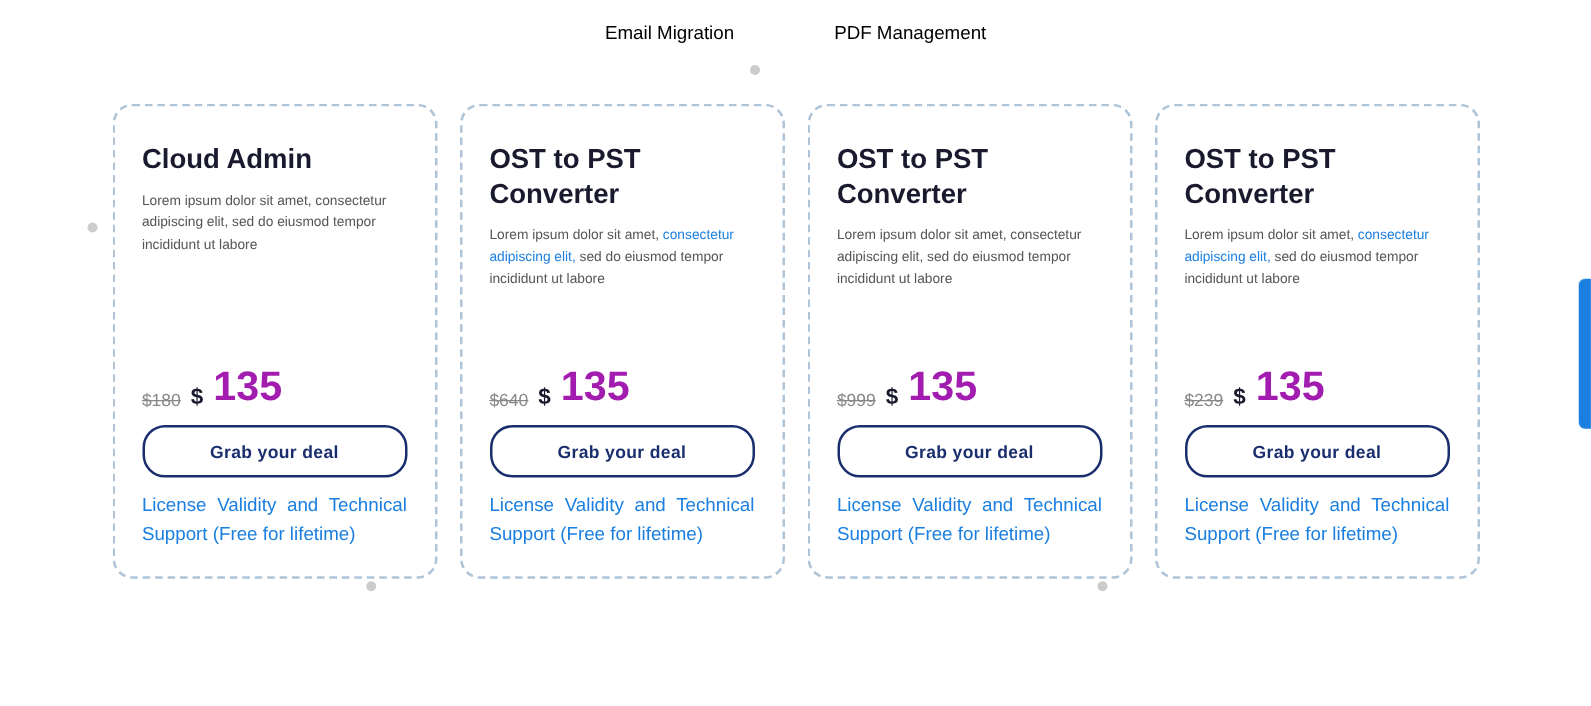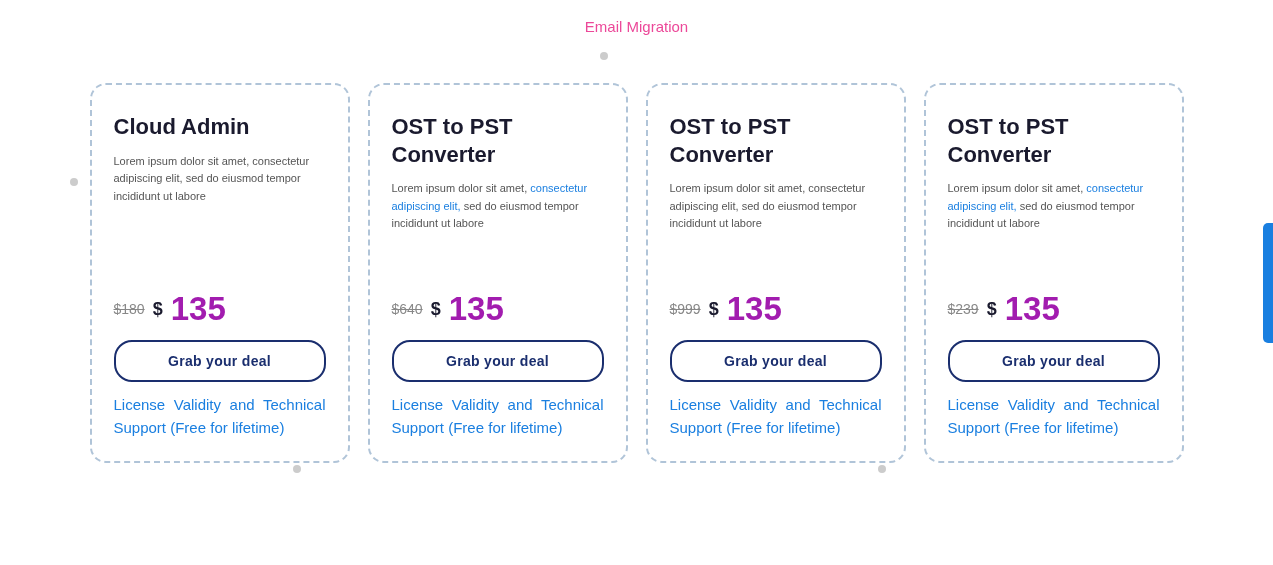--- a/index.html
+++ b/index.html
@@ -21,21 +21,21 @@
     .nav-tabs {
       display: flex;
       justify-content: center;
       align-items: center;
       padding: 10px 0 20px 0;
       gap: 40px;
     }
 
     .nav-tab {
       font-size: 15px;
-      color: #ec4899;
+      color: #000000;
       cursor: pointer;
       padding: 8px 20px;
       border-radius: 25px;
       text-decoration: none;
     }
 
     .nav-tab.active {
       background: #1a7fe0;
       color: #fff;
       font-weight: 600;
@@ -83,21 +83,21 @@
 
     .card-description {
       font-size: 11px;
       color: #555;
       line-height: 1.6;
       flex-grow: 1;
     }
 
     .price-row {
       display: flex;
-      align-items: center;
+      align-items: flex-end;
       gap: 8px;
       margin-top: 16px;
     }
 
     .price-old {
       font-size: 14px;
       color: #888;
       text-decoration: line-through;
     }
 
@@ -160,20 +160,21 @@
 <div class="dot dot-1"></div>
 <div class="dot dot-2"></div>
 <div class="dot dot-3"></div>
 <div class="dot dot-4"></div>
 <div class="dot dot-5"></div>
 <div class="dot dot-6"></div>
 <div class="dot dot-7"></div>
 
 <nav class="nav-tabs">
   <a class="nav-tab">Email Migration</a>
+  <a class="nav-tab">PDF Management</a>
 </nav>
 
 <div class="cards-container">
 
   <div class="card">
     <div class="card-title">Cloud Admin</div>
     <div class="card-description">Lorem ipsum dolor sit amet, consectetur adipiscing elit, sed do eiusmod tempor incididunt ut labore</div>
     <div class="price-row">
       <span class="price-old">$180</span>
       <span class="price-new-prefix">$</span>

